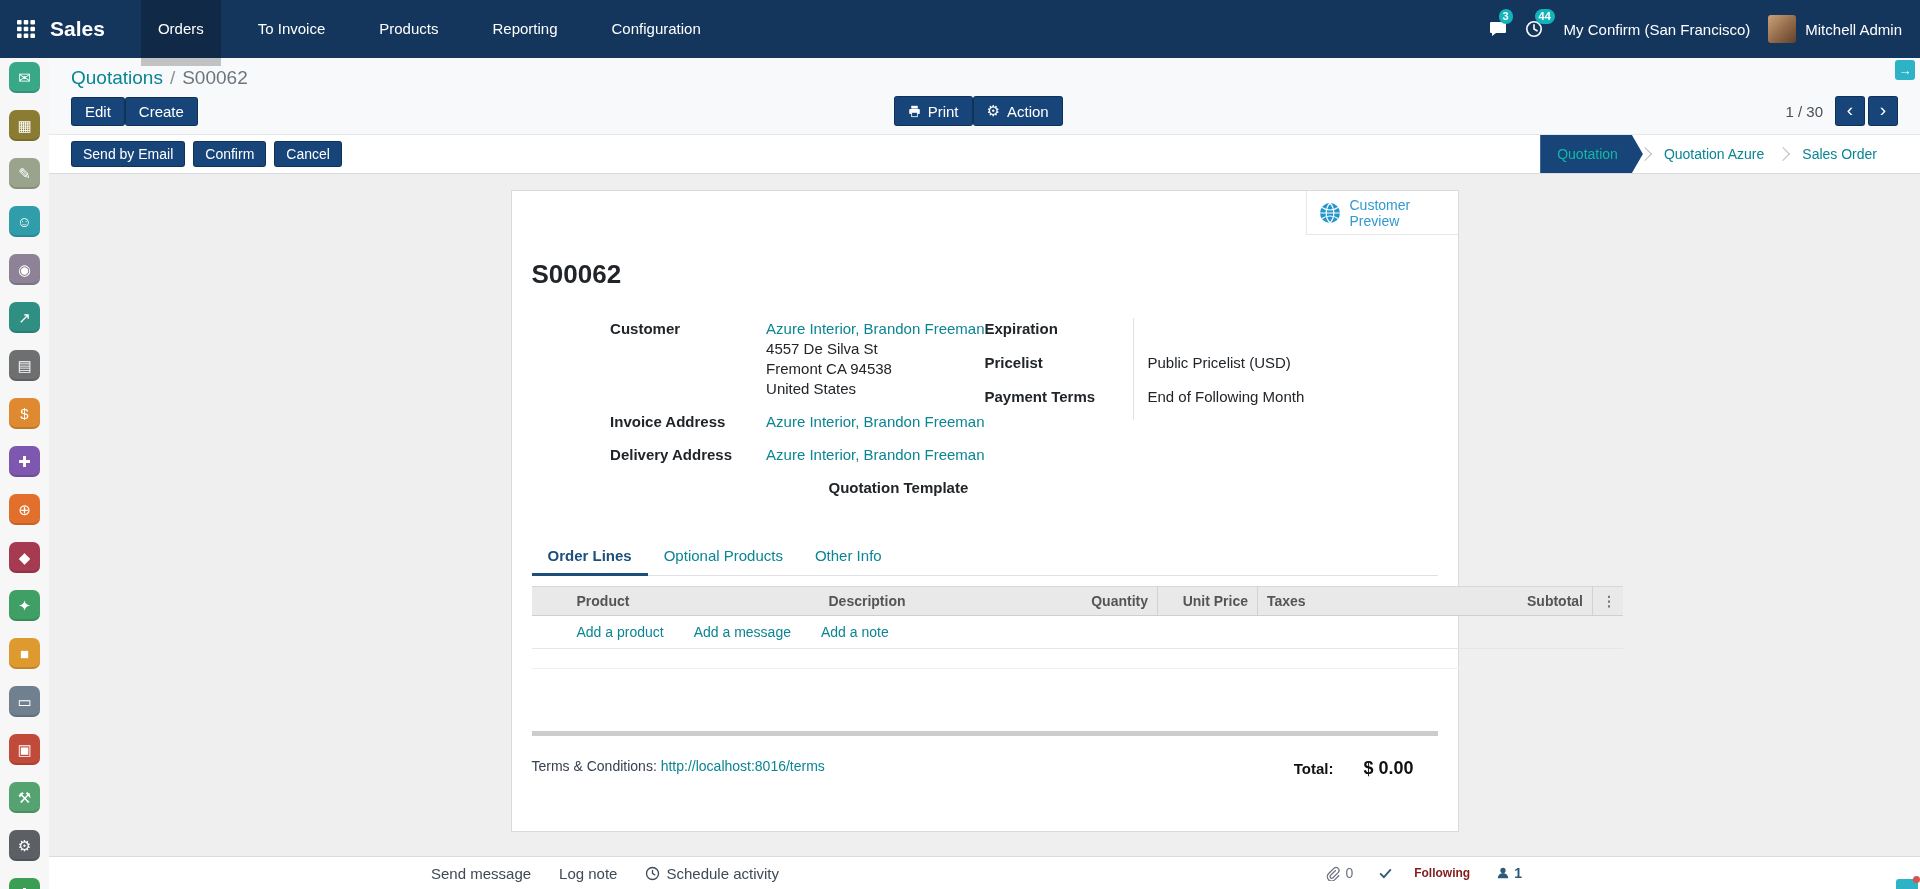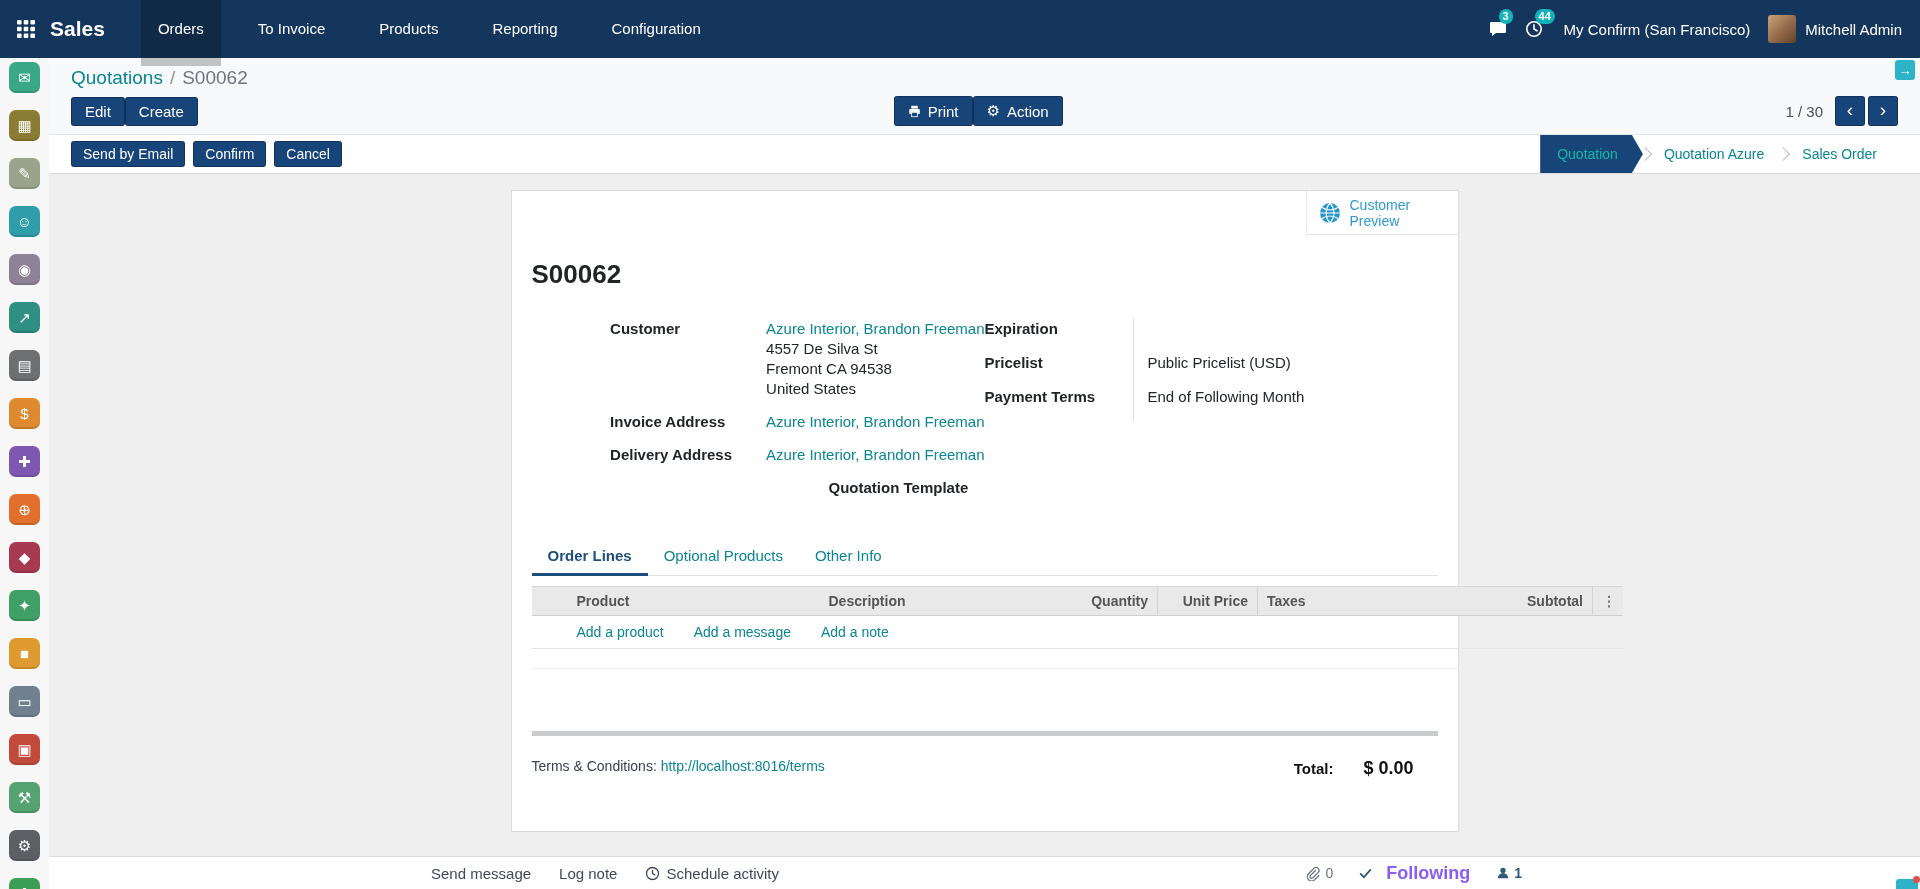--- a/index.html
+++ b/index.html
@@ -92,21 +92,21 @@
   .totals { display:flex; align-items:baseline; gap:30px; }
   .total-label { font-weight:700; font-size:15px; color:#111; }
   .total-value { font-weight:700; font-size:18px; color:#111; }
 
   
   .chatter { height:33px; background:#fff; border-top:1px solid #dcdcdc; display:flex; align-items:center; font-size:15px; }
   .chatter-left { display:flex; gap:28px; margin-left:382px; align-items:center; }
   .chatter-action { cursor:pointer; display:flex; align-items:center; gap:6px; color:#3e4a57; white-space:nowrap; }
   .chatter-right { margin-left:auto; margin-right:398px; display:flex; align-items:center; gap:26px; }
   .attach { display:flex; gap:5px; align-items:center; color:#6b7280; font-size:14px; cursor:pointer; }
-  .following { display:flex; gap:14px; align-items:center; color:#8b5cf6; font-size:18px; font-weight:700; cursor:pointer; }
+  .following { display:flex; gap:22px; align-items:center; color:#7f1d1d; font-size:12px; font-weight:700; cursor:pointer; }
   .followers { display:flex; gap:4px; align-items:center; color:#2c5a78; font-size:14px; font-weight:700; cursor:pointer; }
 
   
   .corner-top { position:fixed; top:60px; right:5px; width:20px; height:20px; background:var(--corner,#2eb3c6); border-radius:3px; display:flex; align-items:center; justify-content:center; color:#fff; font-size:13px; cursor:pointer; z-index:30; }
   .corner-bottom { position:fixed; bottom:0; right:2px; width:22px; height:10px; background:var(--corner,#2eb3c6); border-radius:3px 3px 0 0; cursor:pointer; z-index:30; }
   .corner-bottom .red-dot { position:absolute; top:-3px; right:-2px; width:7px; height:7px; border-radius:50%; background:var(--notification_red,#d9534f); }
 </style>
 </head>
 <body>
 

